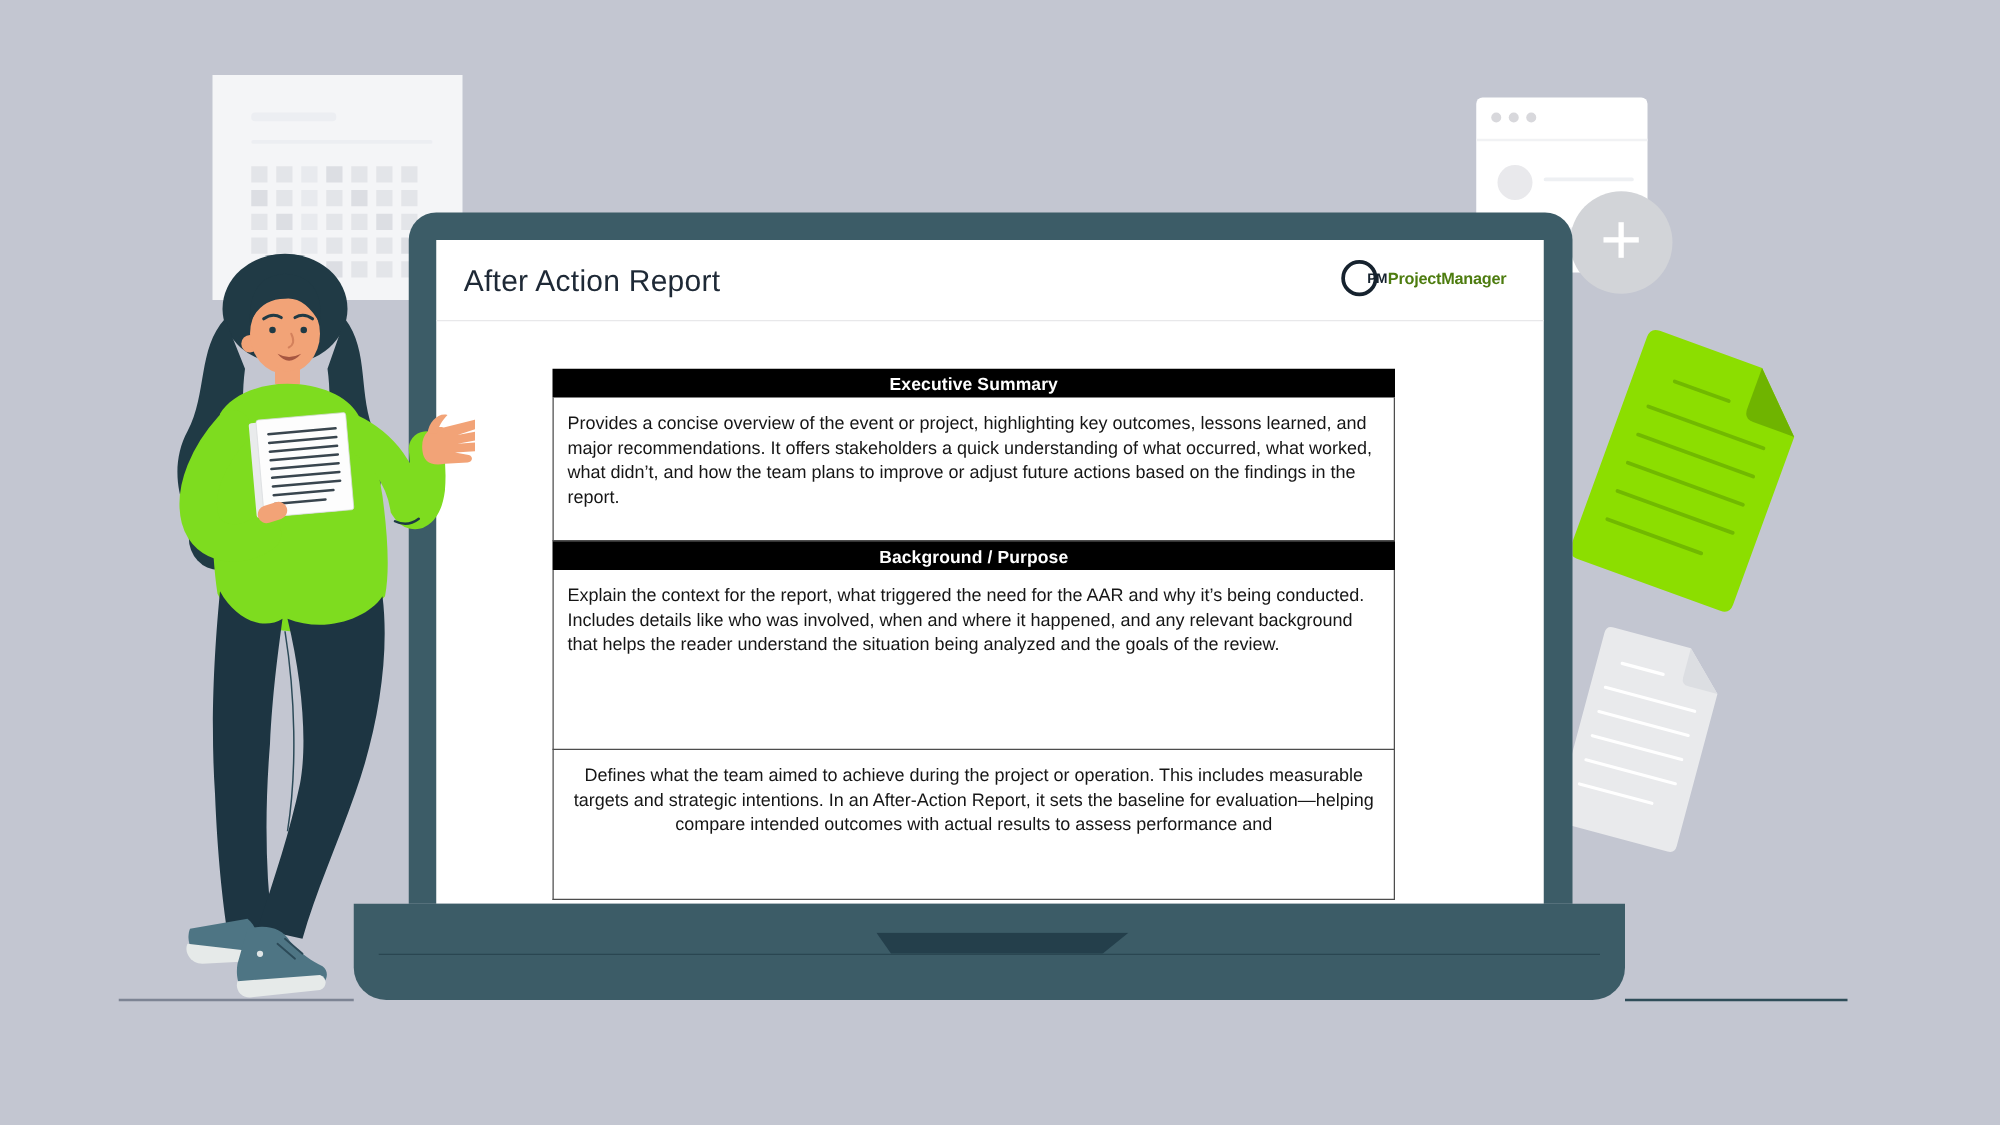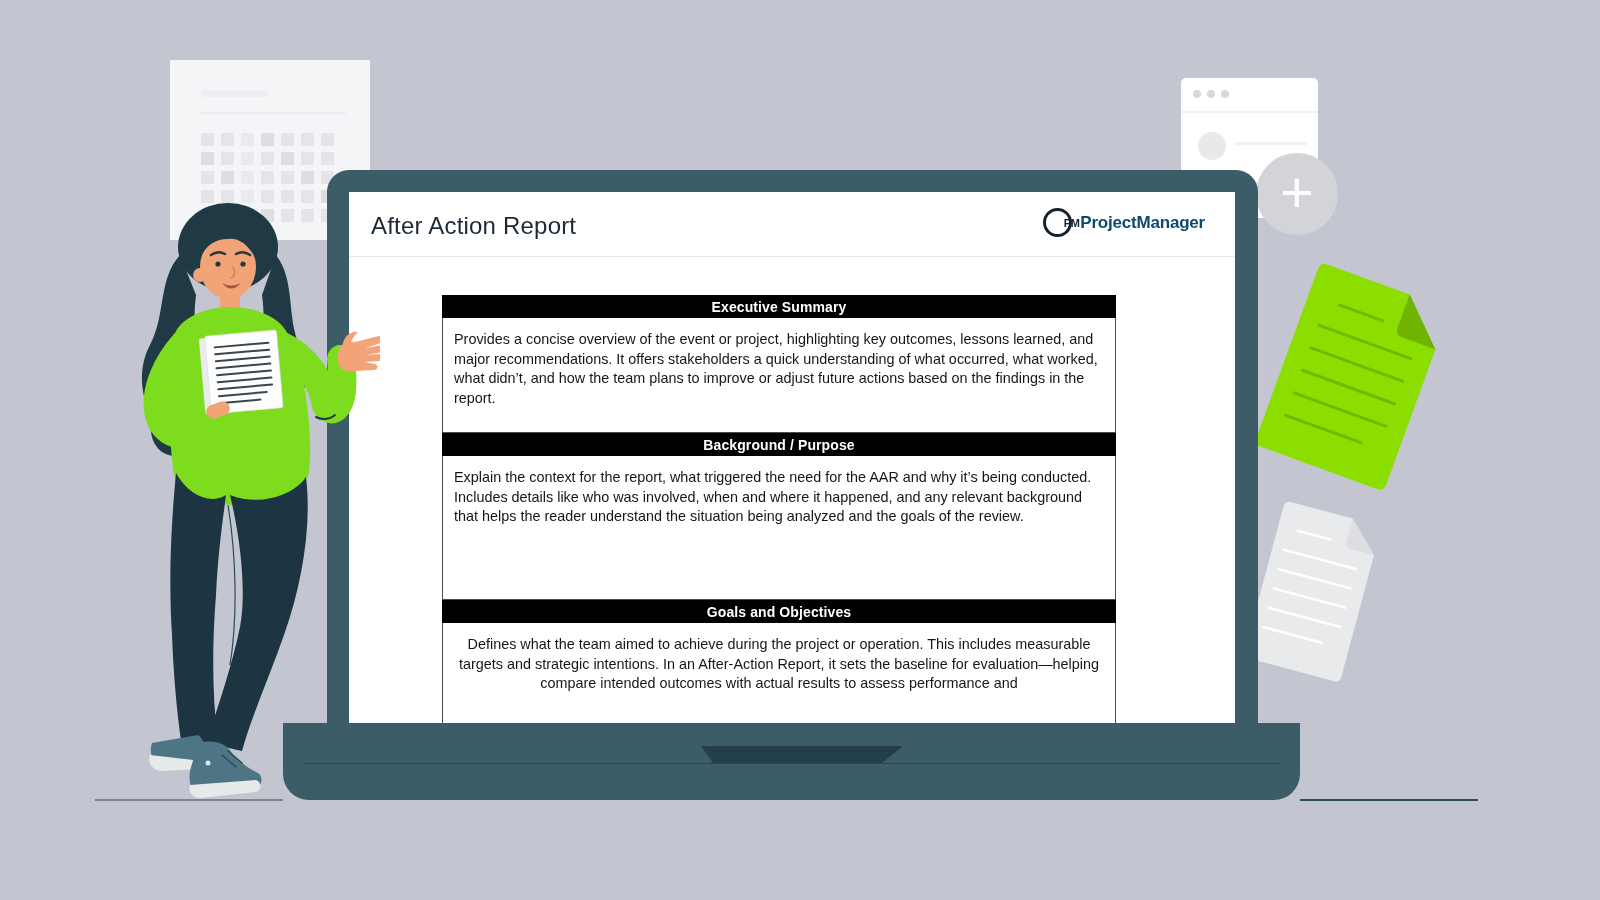--- a/index.html
+++ b/index.html
@@ -32,21 +32,21 @@
 
   
   .laptop-frame{left:327px;top:170px;width:931px;height:553px;background:#3c5c67;
                 border-radius:22px 22px 0 0;}
   .laptop-screen{left:349px;top:192px;width:886px;height:531px;background:#ffffff;overflow:hidden;}
   .doc-title{left:22px;top:20px;font-size:24px;font-weight:500;color:#1e2936;letter-spacing:.2px;}
   .brand{right:30px;top:16px;display:flex;align-items:center;gap:8px;}
   .brand-ring{width:29px;height:29px;border:3px solid #16222e;border-radius:50%;
               display:flex;align-items:center;justify-content:center;box-sizing:border-box;}
   .brand-ring span{font-size:11px;font-weight:bold;color:#16222e;letter-spacing:-.3px;padding-left:28px;}
-  .brand-name{font-size:17px;font-weight:bold;color:#0c4a6e;letter-spacing:-.2px;}
+  .brand-name{font-size:13px;font-weight:bold;color:#4d7c0f;letter-spacing:-.2px;}
   .screen-divider{left:0;top:64px;width:100%;height:1px;background:#e8e8ea;}
 
   .sections{left:93px;top:103px;width:674px;}
   .section{}
   .sec-header{height:23px;background:#000000;color:#ffffff;font-size:14px;font-weight:bold;
               display:flex;align-items:center;justify-content:center;letter-spacing:.1px;}
   .sec-body{border:1px solid #4d4d4d;border-top:none;box-sizing:border-box;
             padding:12px 11px 12px;font-size:14.4px;line-height:19.5px;color:#161616;}
   .section:nth-child(1) .sec-body{height:115px;}
   .section:nth-child(2) .sec-body{height:144px;}
@@ -175,21 +175,20 @@
     <div class="abs sections">
       <div class="section">
         <div class="sec-header">Executive Summary</div>
         <div class="sec-body">Provides a concise overview of the event or project, highlighting key outcomes, lessons learned, and major recommendations. It offers stakeholders a quick understanding of what occurred, what worked, what didn’t, and how the team plans to improve or adjust future actions based on the findings in the report.</div>
       </div>
       <div class="section">
         <div class="sec-header">Background / Purpose</div>
         <div class="sec-body">Explain the context for the report, what triggered the need for the AAR and why it’s being conducted. Includes details like who was involved, when and where it happened, and any relevant background that helps the reader understand the situation being analyzed and the goals of the review.</div>
       </div>
       <div class="section">
-        <div class="sec-header">Goals and Objectives</div>
         <div class="sec-body">Defines what the team aimed to achieve during the project or operation. This includes measurable targets and strategic intentions. In an After-Action Report, it sets the baseline for evaluation—helping compare intended outcomes with actual results to assess performance and</div>
       </div>
     </div>
   </div>
   <div class="abs laptop-base">
     <div class="abs base-notch"></div>
     <div class="abs base-crease"></div>
   </div>
 
   <svg class="abs woman" viewBox="0 0 300 610">

